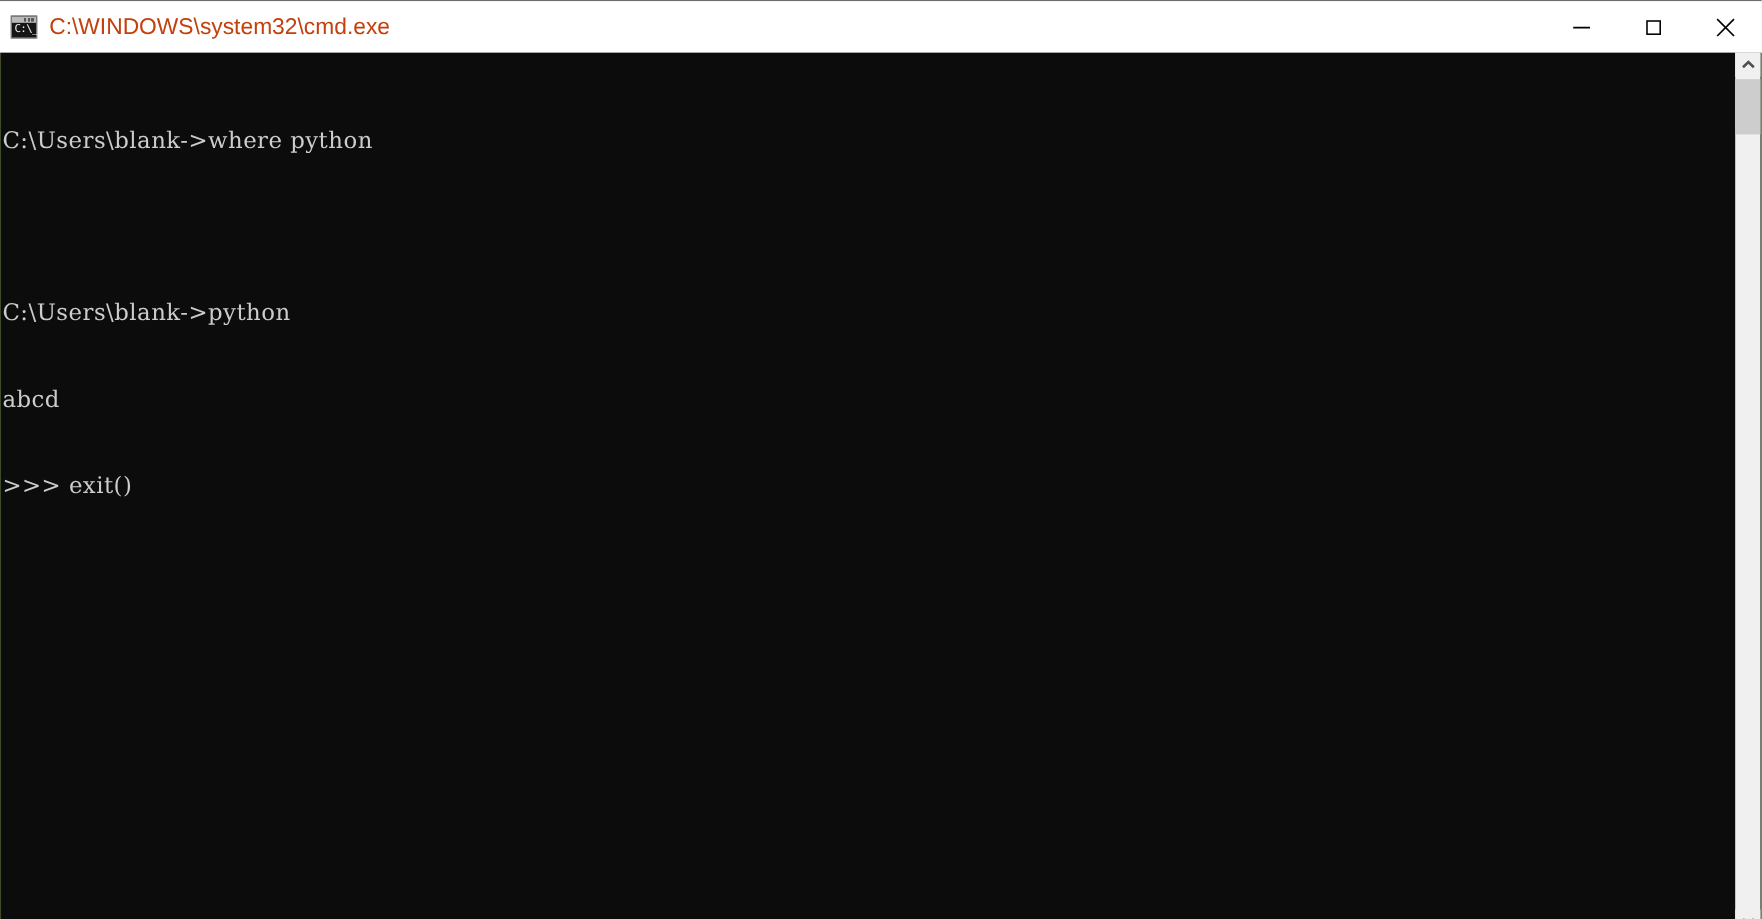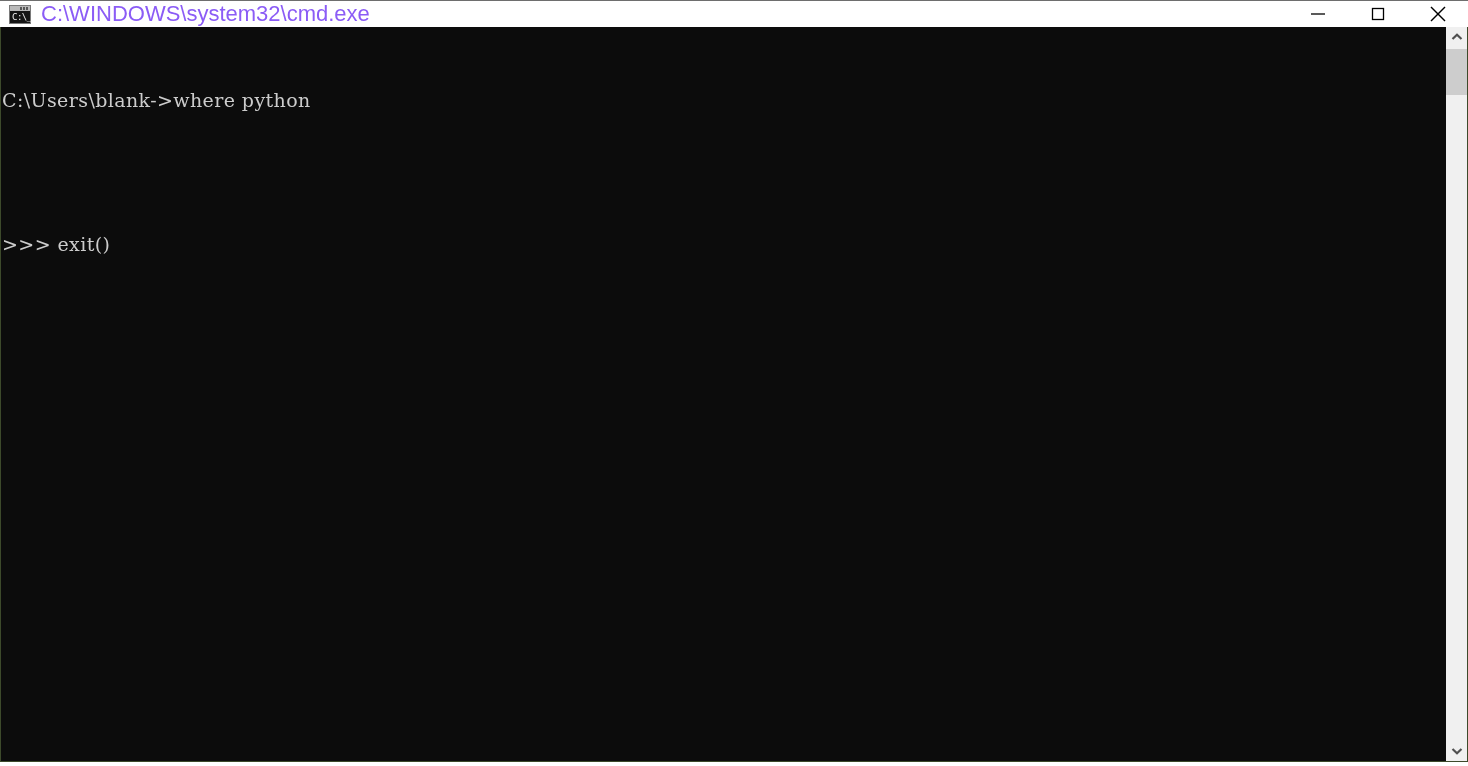--- a/index.html
+++ b/index.html
@@ -21,21 +21,21 @@
     height: 766px;
     box-sizing: border-box;
     background: #ffffff;
     border-top: 1px solid #6e6e6e;
     overflow: hidden;
   }
 
   
   .titlebar {
     position: relative;
-    height: 26px;
+    height: 43px;
     background: #ffffff;
     display: flex;
     align-items: center;
     user-select: none;
   }
 
   .title-left {
     display: flex;
     align-items: center;
     padding-left: 9px;
@@ -81,22 +81,22 @@
   }
   .app-icon .icon-body {
     position: absolute;
     left: 0; right: 0;
     top: 5px; bottom: 0;
     background: #151515;
   }
 
   .title-text {
     font-family: "Liberation Sans", sans-serif;
-    font-size: 22px;
-    color: #8b5cf6;
+    font-size: 19px;
+    color: #c2410c;
     white-space: nowrap;
     overflow: hidden;
     text-overflow: ellipsis;
   }
 
   .window-controls {
     display: flex;
     height: 43px;
     flex: 0 0 auto;
   }
@@ -217,20 +217,22 @@
       </button>
     </div>
   </div>
 
   <div class="console-wrap">
 
     <div class="console">
       <div class="console-text">
         <div class="console-line">C:\Users\blank-&gt;where python</div>
         <div class="console-line"></div>
+        <div class="console-line">C:\Users\blank-&gt;python</div>
+        <div class="console-line">abcd</div>
         <div class="console-line">&gt;&gt;&gt; exit()</div>
         
         
       </div>
     </div>
 
     <div class="scrollbar">
       <div class="sb-arrow up">
         <svg width="12" height="8" viewBox="0 0 12 8">
           <path d="M1.5 6 L6 1.8 L10.5 6" fill="none" stroke="#505050" stroke-width="2.2"></path>

